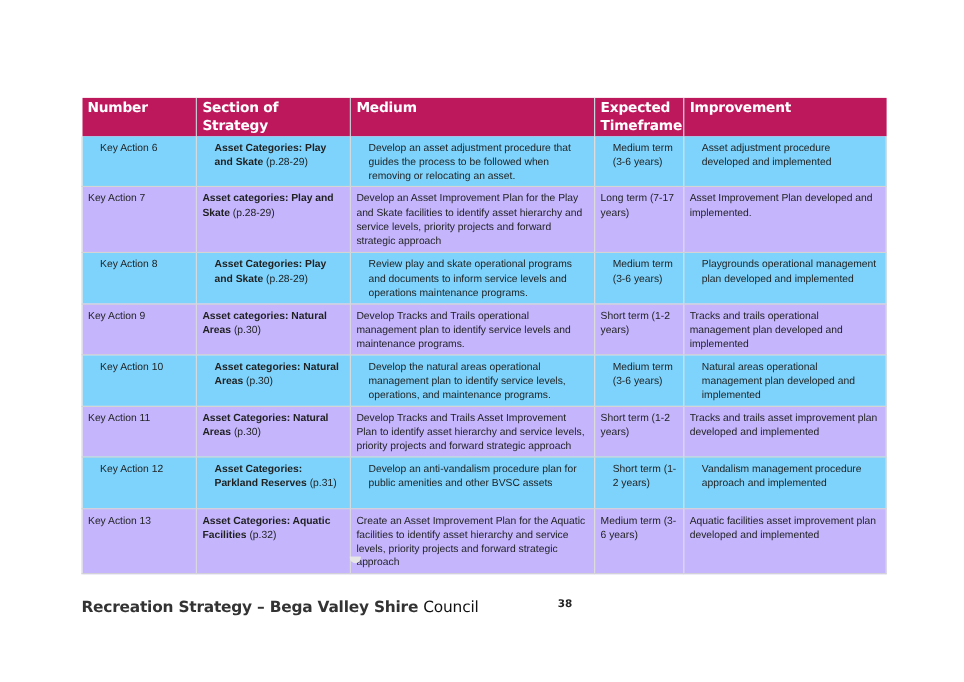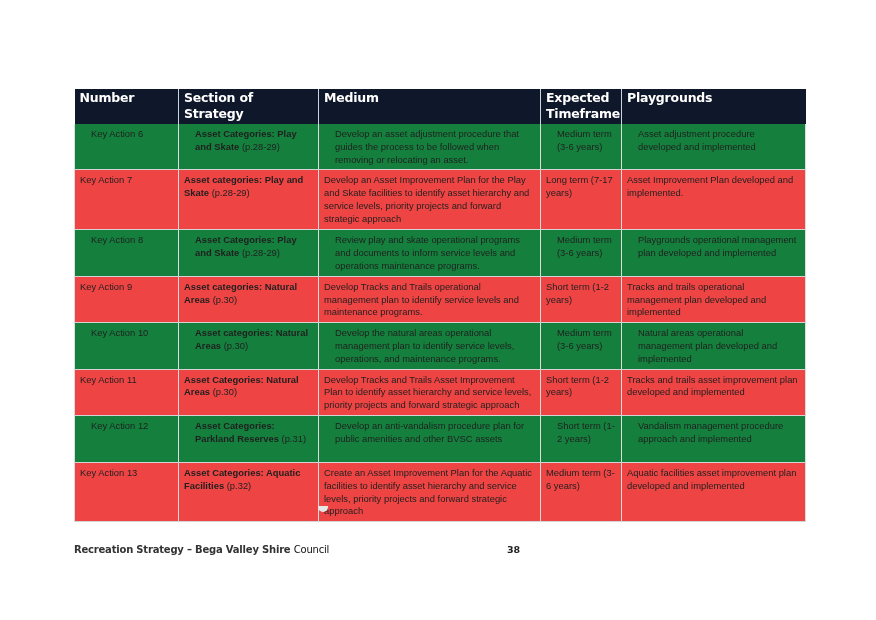--- a/index.html
+++ b/index.html
@@ -17,21 +17,21 @@
     }
     .page-table {
       position: absolute;
       left: 74px;
       top: 89px;
       width: 731px;
       border-collapse: collapse;
       table-layout: fixed;
     }
     .page-table th {
-      background: #0f172a;
+      background: #be185d;
       color: #ffffff;
       font-family: "DejaVu Sans", sans-serif;
       font-weight: bold;
       font-size: 12.5px;
       text-align: left;
       vertical-align: top;
       padding: 1px 5px 0 5px;
       height: 34px;
       line-height: 16px;
       border-right: 1px solid #c9d6dd;
@@ -41,30 +41,30 @@
     .page-table td {
       font-size: 9.4px;
       line-height: 12.8px;
       vertical-align: top;
       padding: 4px 5px 3px 5px;
       border-right: 1px solid #dcdcdc;
       border-bottom: 1px solid #d4d4d4;
       color: #1f1f1f;
     }
     .page-table td:first-child { border-left: 1px solid #dcdcdc; }
-    .page-table tr.shaded td { background: #15803d; padding-left: 16px; }
-    .page-table tr.plain td { background: #ef4444; }
+    .page-table tr.shaded td { background: #7dd3fc; padding-left: 16px; }
+    .page-table tr.plain td { background: #c4b5fd; }
     .sec-bold { font-weight: bold; text-align: center; }
     .sec-ital { }
     .footer-left {
       position: absolute;
       left: 74px;
       top: 544px;
       font-family: "DejaVu Sans", sans-serif;
-      font-size: 10px;
+      font-size: 14px;
       font-weight: bold;
       color: #333333;
       letter-spacing: -0.2px;
     }
     .footer-left .light { font-weight: normal; color: #111; }
     .footer-page {
       position: absolute;
       left: 507px;
       top: 544px;
       font-family: "DejaVu Sans", sans-serif;
@@ -93,21 +93,21 @@
     <col style="width:222px">
     <col style="width:81px">
     <col style="width:184px">
   </colgroup>
   <thead>
     <tr>
       <th>Number</th>
       <th>Section of Strategy</th>
       <th>Medium</th>
       <th>Expected Timeframe</th>
-      <th>Playgrounds</th>
+      <th>Improvement</th>
     </tr>
   </thead>
   <tbody id="table-body">
     <tr class="shaded" style="height:45px">
       <td>Key Action 6</td>
       <td><span class="sec-bold">Asset Categories: Play and Skate</span> <span class="sec-ital">(p.28-29)</span></td>
       <td>Develop an asset adjustment procedure that guides the process to be followed when removing or relocating an asset.</td>
       <td>Medium term (3-6 years)</td>
       <td>Asset adjustment procedure developed and implemented</td>
     </tr>

